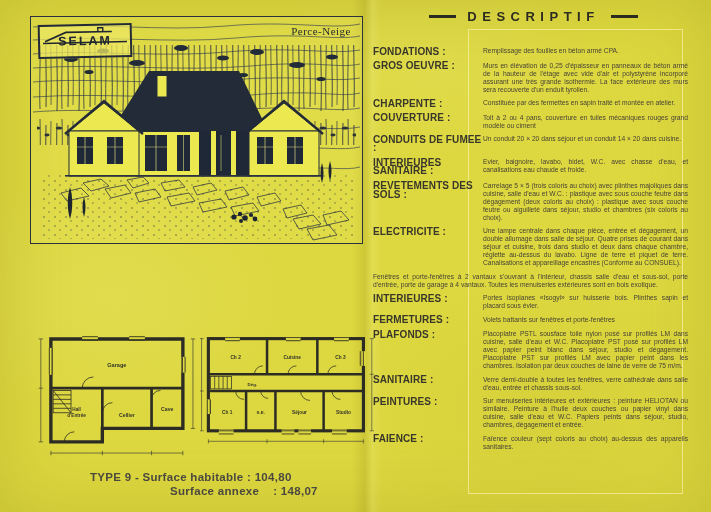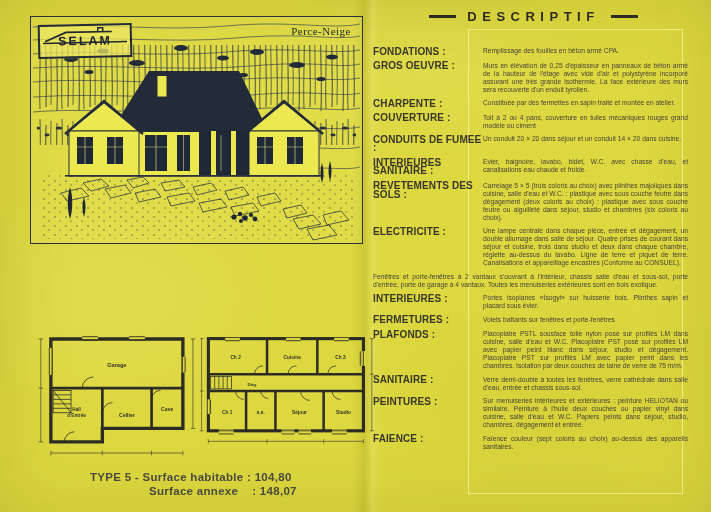--- a/index.html
+++ b/index.html
@@ -38,21 +38,21 @@
     font-family:"Liberation Serif", serif;font-weight:normal;font-size:11px;
     letter-spacing:.5px;color:#1f2631;
   }
   
   .plan-a{position:absolute;left:32px;top:330px;width:172px;height:132px;}
   .plan-b{position:absolute;left:200px;top:330px;width:176px;height:122px;}
   .footer{
     position:absolute;left:90px;top:470px;color:#4b4840;font-weight:bold;
     font-size:11.5px;line-height:14px;letter-spacing:.3px;
   }
-  .footer .l2{margin-left:59px;white-space:pre;}
+  .footer .l2{margin-left:80px;white-space:pre;}
   
   .right-col{position:absolute;left:371px;top:0;width:325px;height:512px;}
   .heading-row{position:absolute;left:0;top:9px;width:100%;display:flex;align-items:center;justify-content:center;gap:11px;}
   .dash{width:27px;height:2.6px;background:#2c2b22;}
   .heading-text{font-size:13px;font-weight:bold;letter-spacing:5.5px;color:#2c2b22;}
   .emboss-frame{
     position:absolute;left:97px;top:29px;width:213px;height:463px;
     border:1px solid rgba(255,250,185,.6);pointer-events:none;
   }
   .sections{position:absolute;left:2px;top:47px;width:320px;}
@@ -361,21 +361,21 @@
     <text class="plan-label" x="88" y="27" font-size="4.6" text-anchor="middle">Cuisine</text>
     <text class="plan-label" x="134" y="27" font-size="4.6" text-anchor="middle">Ch 3</text>
     <text class="plan-label" x="50" y="53" font-size="4.2" text-anchor="middle">Dég.</text>
     <text class="plan-label" x="26" y="80" font-size="4.6" text-anchor="middle">Ch 1</text>
     <text class="plan-label" x="58" y="80" font-size="4.2" text-anchor="middle">S.E.</text>
     <text class="plan-label" x="95" y="80" font-size="4.6" text-anchor="middle">Séjour</text>
     <text class="plan-label" x="137" y="80" font-size="4.6" text-anchor="middle">Studio</text>
   </svg>
 
   <div class="footer">
-    <div class="l1">TYPE 5 - Surface habitable : 104,80</div>
+    <div class="l1">TYPE 9 - Surface habitable : 104,80</div>
     <div class="l2">Surface annexe    : 148,07</div>
   </div>
 
   <div class="right-col">
     <div class="heading-row">
       <div class="dash"></div>
       <div class="heading-text">DESCRIPTIF</div>
       <div class="dash"></div>
     </div>
 

